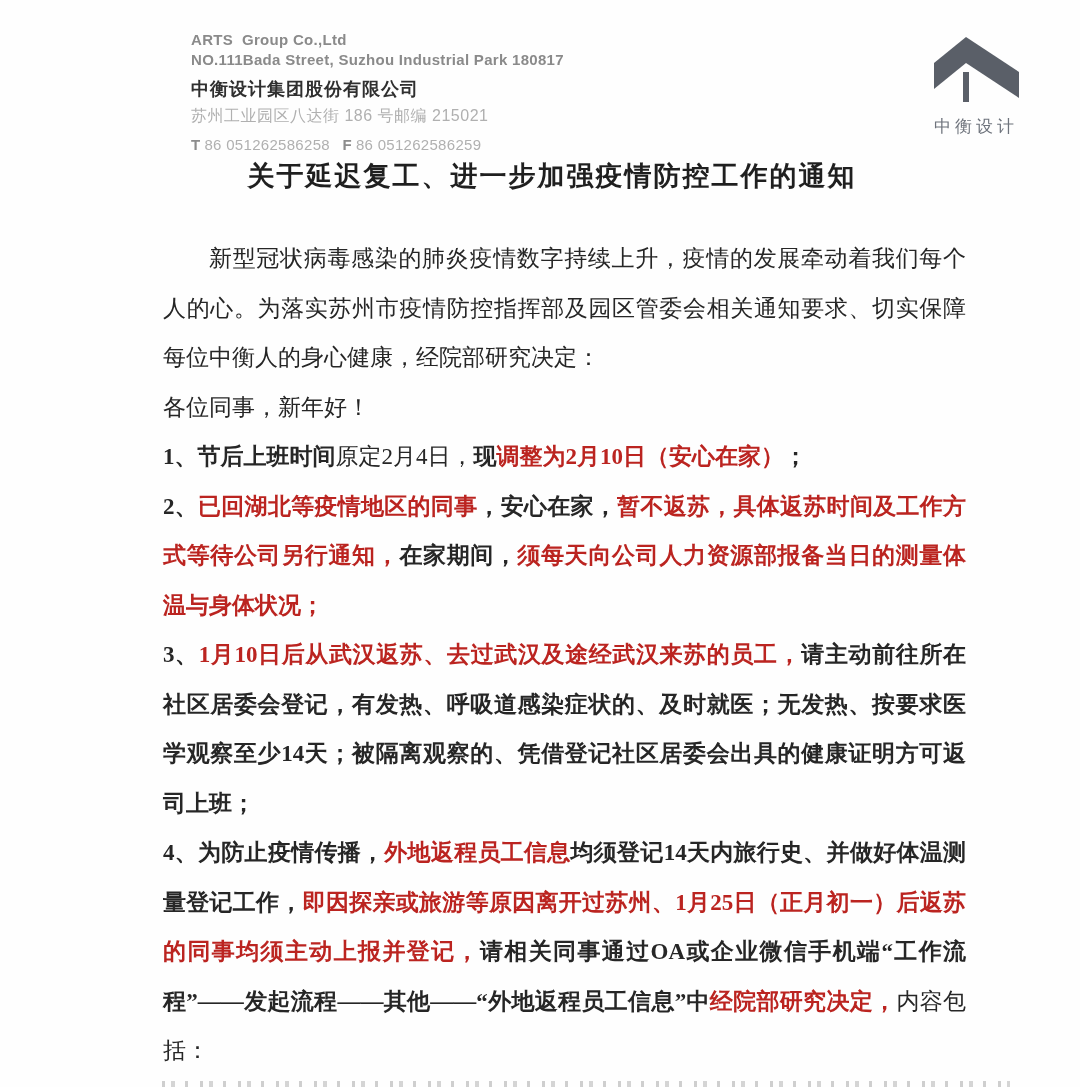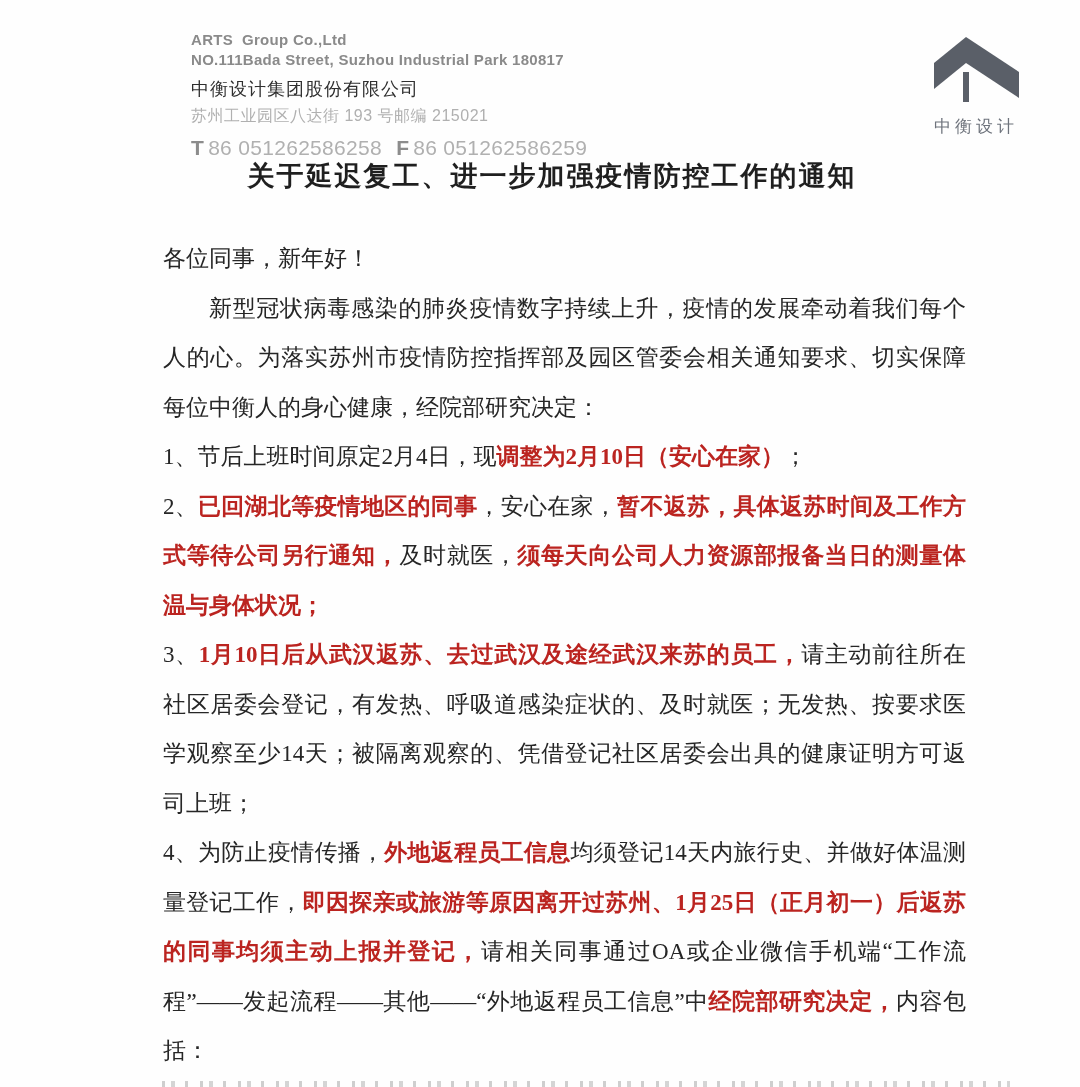--- a/index.html
+++ b/index.html
@@ -4,23 +4,23 @@
 <style>
   html,body{margin:0;padding:0;background:#e8e8e8;}
   .page{
     position:relative;width:1080px;height:1087px;margin:0 auto;
     background:#fefefe;overflow:hidden;
     font-family:"Liberation Sans",sans-serif;
   }
   
   .letterhead{position:absolute;left:163px;top:30px;margin-left:28px;}
   .lh-en{font-size:15px;line-height:20px;color:var(--gray-en);white-space:pre;letter-spacing:.3px;font-weight:bold;}
-  .lh-cn-name{margin-top:7px;font-size:18px;font-weight:normal;color:#2f2f2f;letter-spacing:1px;}
+  .lh-cn-name{margin-top:7px;font-size:18px;font-weight:bold;color:#2f2f2f;letter-spacing:1px;}
   .lh-cn-addr{margin-top:5px;font-size:16px;color:var(--gray-light);letter-spacing:.5px;}
-  .lh-phone{margin-top:9px;font-size:21px;color:var(--gray-light);letter-spacing:.3px;}
+  .lh-phone{margin-top:9px;font-size:15px;color:var(--gray-light);letter-spacing:.3px;}
   .lh-phone .pf{color:#8c8c8c;font-weight:bold;margin-right:4px;}
   .lh-phone .num{margin-right:8px;}
   
   .logo{position:absolute;left:926px;top:36px;width:100px;text-align:center;}
   .logo svg{display:block;margin:0 auto;}
   .logo-text{margin-top:7px;font-size:17px;color:#6e737c;letter-spacing:4px;white-space:nowrap;}
   
   .title{
     position:absolute;top:158px;left:12px;width:100%;margin:0;
     text-align:center;font-size:27px;font-weight:bold;color:#1f1f1f;
@@ -29,58 +29,58 @@
   }
   
   .body{
     position:absolute;left:163px;top:234px;width:803px;
     font-size:23px;line-height:49.5px;color:var(--ink);
     text-align:justify;
     font-family:"Liberation Serif","DejaVu Serif",serif;
   }
   .doc-p{margin:0;}
   .doc-p.indent{text-indent:2em;}
-  .b{font-weight:normal;}
+  .b{font-weight:bold;}
   .red{color:var(--red);font-weight:bold;}
   
   .clipped-line{
     position:absolute;left:162px;top:1081px;width:848px;height:6px;opacity:.35;
     background:repeating-linear-gradient(90deg,#777 0 3px,transparent 3px 9px,#888 9px 13px,transparent 13px 23px,#777 23px 26px,transparent 26px 38px);
   }
 </style>
 </head>
 <body>
 
 <div class="page">
 
   <div class="letterhead">
     <div class="lh-en">ARTS  Group Co.,Ltd</div>
     <div class="lh-en">NO.111Bada Street, Suzhou Industrial Park 180817</div>
     <div class="lh-cn-name">中衡设计集团股份有限公司</div>
-    <div class="lh-cn-addr">苏州工业园区八达街 193 号邮编 215021</div>
+    <div class="lh-cn-addr">苏州工业园区八达街 186 号邮编 215021</div>
     <div class="lh-phone">
       <span class="pf">T</span><span class="num">86 051262586258</span>
       <span class="pf">F</span><span class="num">86 051262586259</span>
     </div>
   </div>
 
   <div class="logo">
     <svg width="88" height="72" viewBox="0 0 88 72">
       <polygon points="2,27 34,1 34,27 2,53" fill="#5a5f68"></polygon>
       <polygon points="34,1 87,36 87,62 34,27" fill="#5a5f68"></polygon>
       <rect x="31" y="36" width="6" height="30" fill="#5a5f68"></rect>
     </svg>
     <div class="logo-text">中衡设计</div>
   </div>
 
   <h1 class="title">关于延迟复工、进一步加强疫情防控工作的通知</h1>
 
   <div class="body">
+      <p class="doc-p indent"><span>新型冠状病毒感染的肺炎疫情数字持续上升，疫情的发展牵动着我们每个人的心。为落实苏州市疫情防控指挥部及园区管委会相关通知要求、切实保障每位中衡人的身心健康，经院部研究决定：</span></p>
       <p class="doc-p"><span>各位同事，新年好！</span></p>
-      <p class="doc-p indent"><span>新型冠状病毒感染的肺炎疫情数字持续上升，疫情的发展牵动着我们每个人的心。为落实苏州市疫情防控指挥部及园区管委会相关通知要求、切实保障每位中衡人的身心健康，经院部研究决定：</span></p>
       <p class="doc-p"><span class="b">1、节后上班时间</span><span>原定2月4日，</span><span class="b">现</span><span class="b red">调整为2月10日（安心在家）</span><span class="b">；</span></p>
-      <p class="doc-p"><span class="b">2、</span><span class="b red">已回湖北等疫情地区的同事</span><span class="b">，安心在家，</span><span class="b red">暂不返苏，具体返苏时间及工作方式等待公司另行通知，</span><span class="b">及时就医，</span><span class="b red">须每天向公司人力资源部报备当日的测量体温与身体状况；</span></p>
+      <p class="doc-p"><span class="b">2、</span><span class="b red">已回湖北等疫情地区的同事</span><span class="b">，安心在家，</span><span class="b red">暂不返苏，具体返苏时间及工作方式等待公司另行通知，</span><span class="b">在家期间，</span><span class="b red">须每天向公司人力资源部报备当日的测量体温与身体状况；</span></p>
       <p class="doc-p"><span class="b">3、</span><span class="b red">1月10日后从武汉返苏、去过武汉及途经武汉来苏的员工，</span><span class="b">请主动前往所在社区居委会登记，有发热、呼吸道感染症状的、及时就医；无发热、按要求医学观察至少14天；被隔离观察的、凭借登记社区居委会出具的健康证明方可返司上班；</span></p>
       <p class="doc-p"><span class="b">4、为防止疫情传播，</span><span class="b red">外地返程员工信息</span><span class="b">均须登记14天内旅行史、并做好体温测量登记工作，</span><span class="b red">即因探亲或旅游等原因离开过苏州、1月25日（正月初一）后返苏的同事均须主动上报并登记，</span><span class="b">请相关同事通过OA或企业微信手机端“工作流程”——发起流程——其他——“外地返程员工信息”中</span><span class="b red">经院部研究决定，</span><span>内容包括：</span></p>
     </div>
 
   <div class="clipped-line"></div>
 </div>
 
 </body></html>

